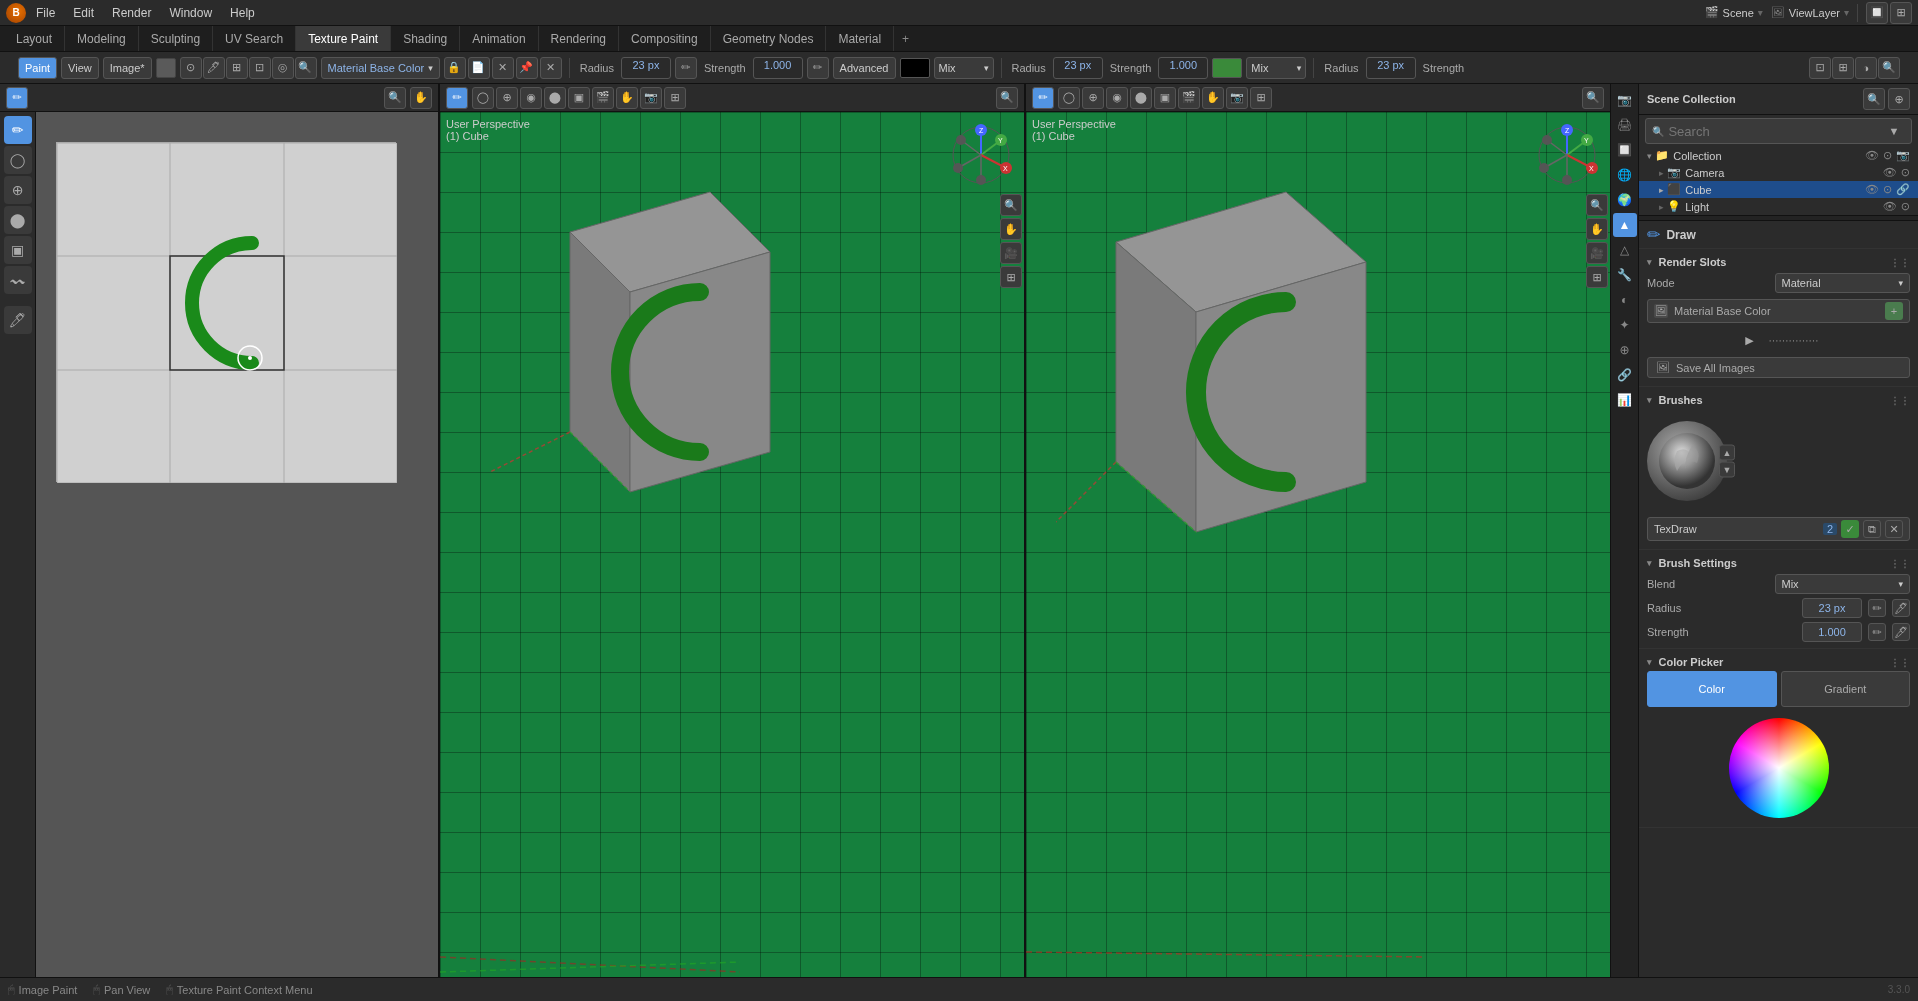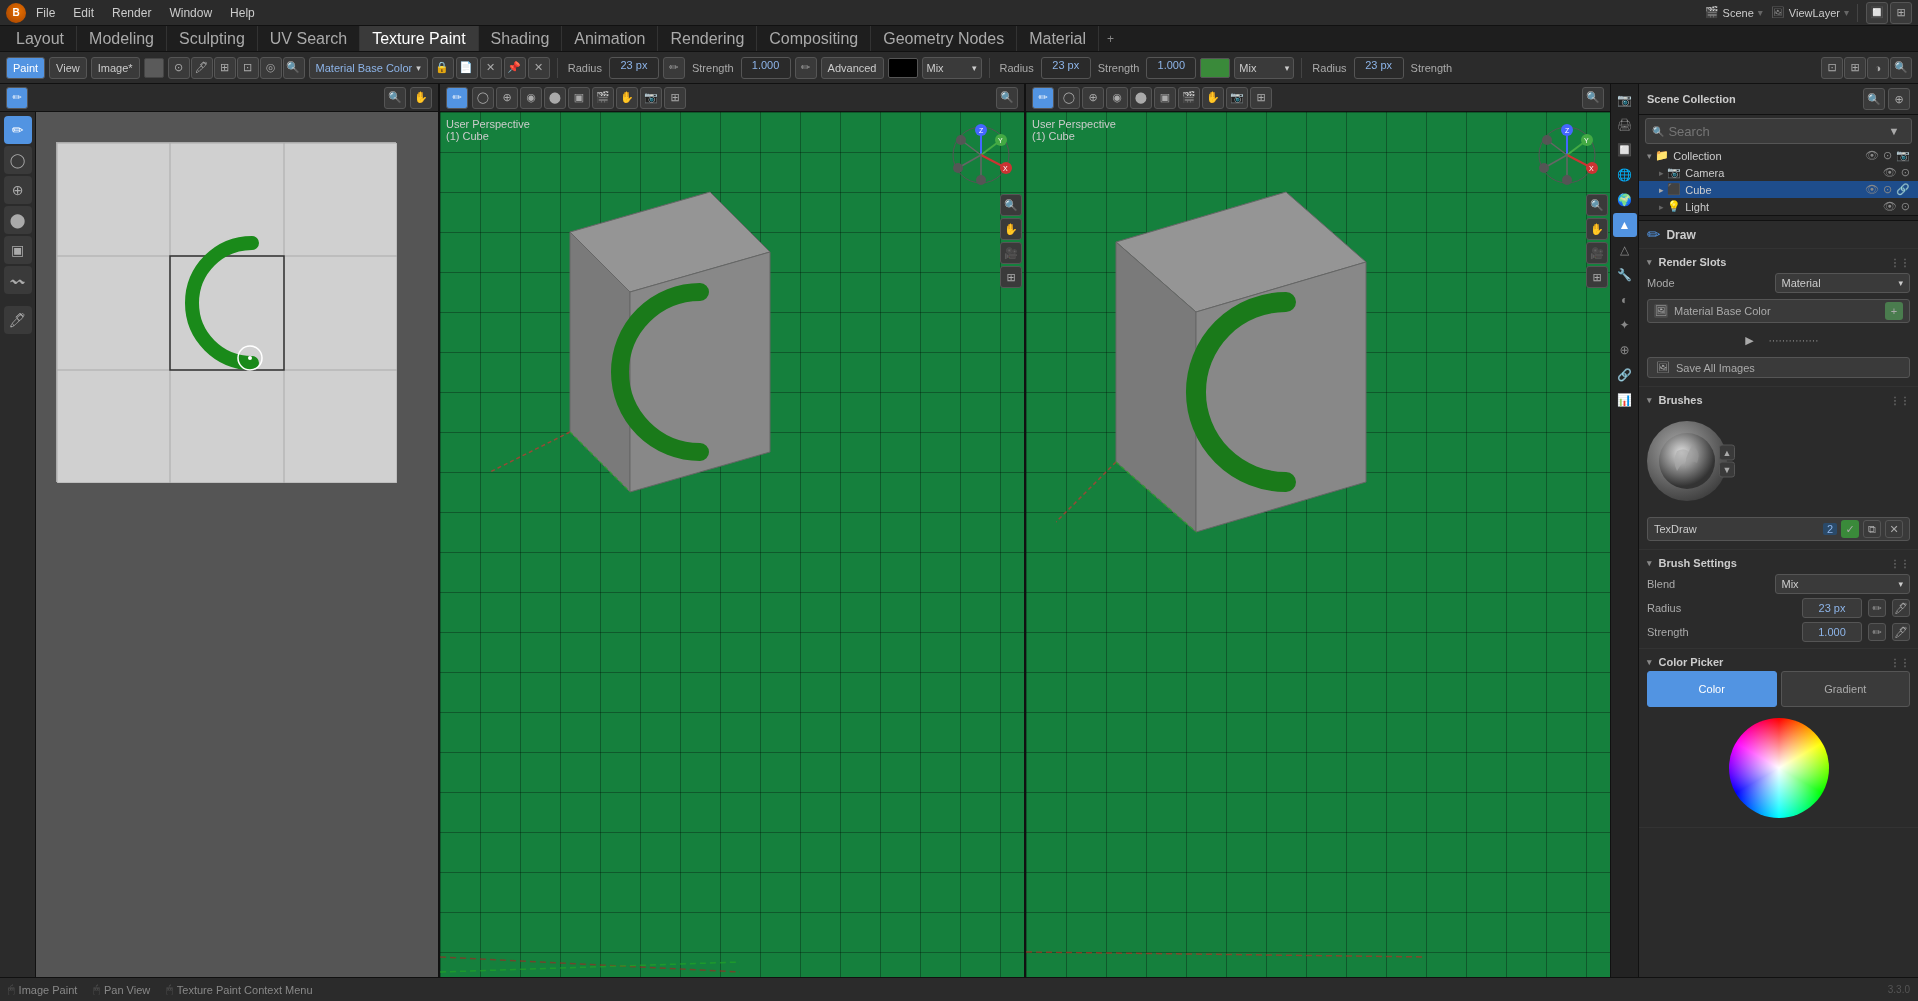--- a/index.html
+++ b/index.html
@@ -37,42 +37,42 @@
       align-items: stretch;
       background: #1e1e1e;
       height: 26px;
       border-bottom: 1px solid #111;
       padding: 0 4px;
     }
     .workspace-tab {
       padding: 0 12px;
       display: flex; align-items: center;
       cursor: pointer;
-      font-size: 16px;
+      font-size: 12px;
       color: #aaa;
       border-right: 1px solid #333;
     }
     .workspace-tab.active {
       background: #3a3a3a;
       color: #fff;
     }
     .workspace-tab-add {
       padding: 0 8px;
       display: flex; align-items: center;
       cursor: pointer;
       color: #888;
     }
 
     
     .header-toolbar {
       display: flex;
       align-items: center;
       background: #2b2b2b;
       height: 32px;
-      padding: 0 6px;
+      padding: 0 18px;
       gap: 4px;
       border-bottom: 1px solid #111;
       overflow: hidden;
     }
     .toolbar-btn {
       padding: 2px 6px;
       background: #3a3a3a;
       border: 1px solid #555;
       border-radius: 3px;
       color: #ccc;

